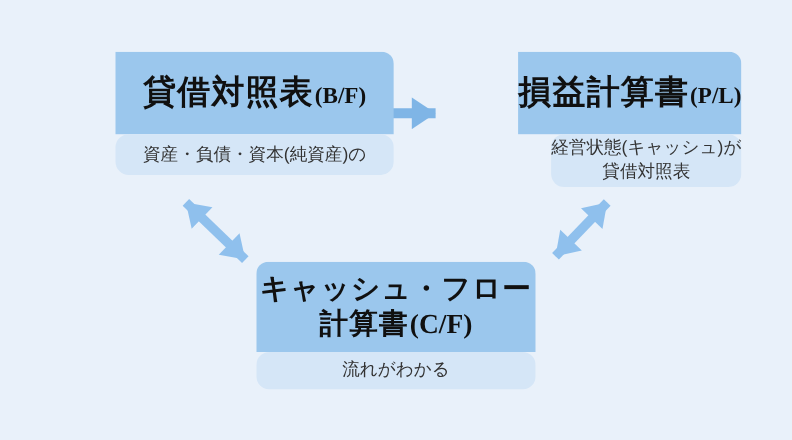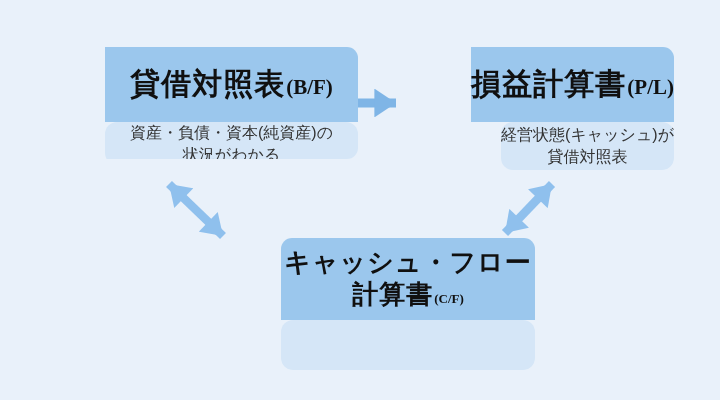--- a/index.html
+++ b/index.html
@@ -62,26 +62,26 @@
   }
   .box-title-text { letter-spacing: 1px; }
   .abbr {
     font-family: "Liberation Serif", "DejaVu Serif", serif;
     font-weight: 600;
     letter-spacing: 0;
   }
 
   #box-balance { left: 60px;  top: 47px;  width: 253px; height: 112px; padding-left: 45px; }
   #box-profit  { left: 422px; top: 47px;  width: 252px; height: 123px; align-items: flex-end; }
-  #box-cash    { left: 233px; top: 238px; width: 254px; height: 132px; margin-left: 48px; }
+  #box-cash    { left: 233px; top: 238px; width: 254px; height: 116px; }
 
   #box-balance .box-header, #box-profit .box-header { height: 75px; font-size: 30px; }
   #box-cash .box-header { height: 82px; font-size: 26px; line-height: 1.22; }
   #box-balance .abbr, #box-profit .abbr { font-size: 21px; margin-left: 1px; }
-  #box-cash .abbr { font-size: 13px; margin-left: 1px; }
+  #box-cash .abbr { font-size: 25px; margin-left: 1px; }
 </style>
 </head>
 <body>
 
 <div id="canvas">
 
   <svg id="arrow-layer" viewBox="0 0 720 400" xmlns="http://www.w3.org/2000/svg">
     <defs>
       <marker id="mh" viewBox="0 0 6 8" refX="6" refY="4" markerWidth="2.5" markerHeight="3.2" orient="auto-start-reverse">
         <path class="arrow-h-fill" d="M0,0 L6,4 L0,8 Z"></path>
@@ -96,21 +96,20 @@
   </svg>
 
   <div class="box" id="box-balance">
     <div class="box-header">
       <div class="title-line">
         <span class="box-title-text">貸借対照表</span><span class="abbr">(B/F)</span>
       </div>
     </div>
     <div class="box-body">
       <div>資産・負債・資本(純資産)の</div>
-      <div>状況がわかる</div>
     </div>
   </div>
 
   <div class="box" id="box-profit">
     <div class="box-header">
       <div class="title-line">
         <span class="box-title-text">損益計算書</span><span class="abbr">(P/L)</span>
       </div>
     </div>
     <div class="box-body">
@@ -122,16 +121,17 @@
   <div class="box" id="box-cash">
     <div class="box-header">
       <div class="title-line">
         <span class="box-title-text">キャッシュ・フロー</span>
       </div>
       <div class="title-line">
         <span class="box-title-text">計算書</span><span class="abbr">(C/F)</span>
       </div>
     </div>
     <div class="box-body">
+      <div>流れがわかる</div>
     </div>
   </div>
 
 </div>
 
 </body></html>

